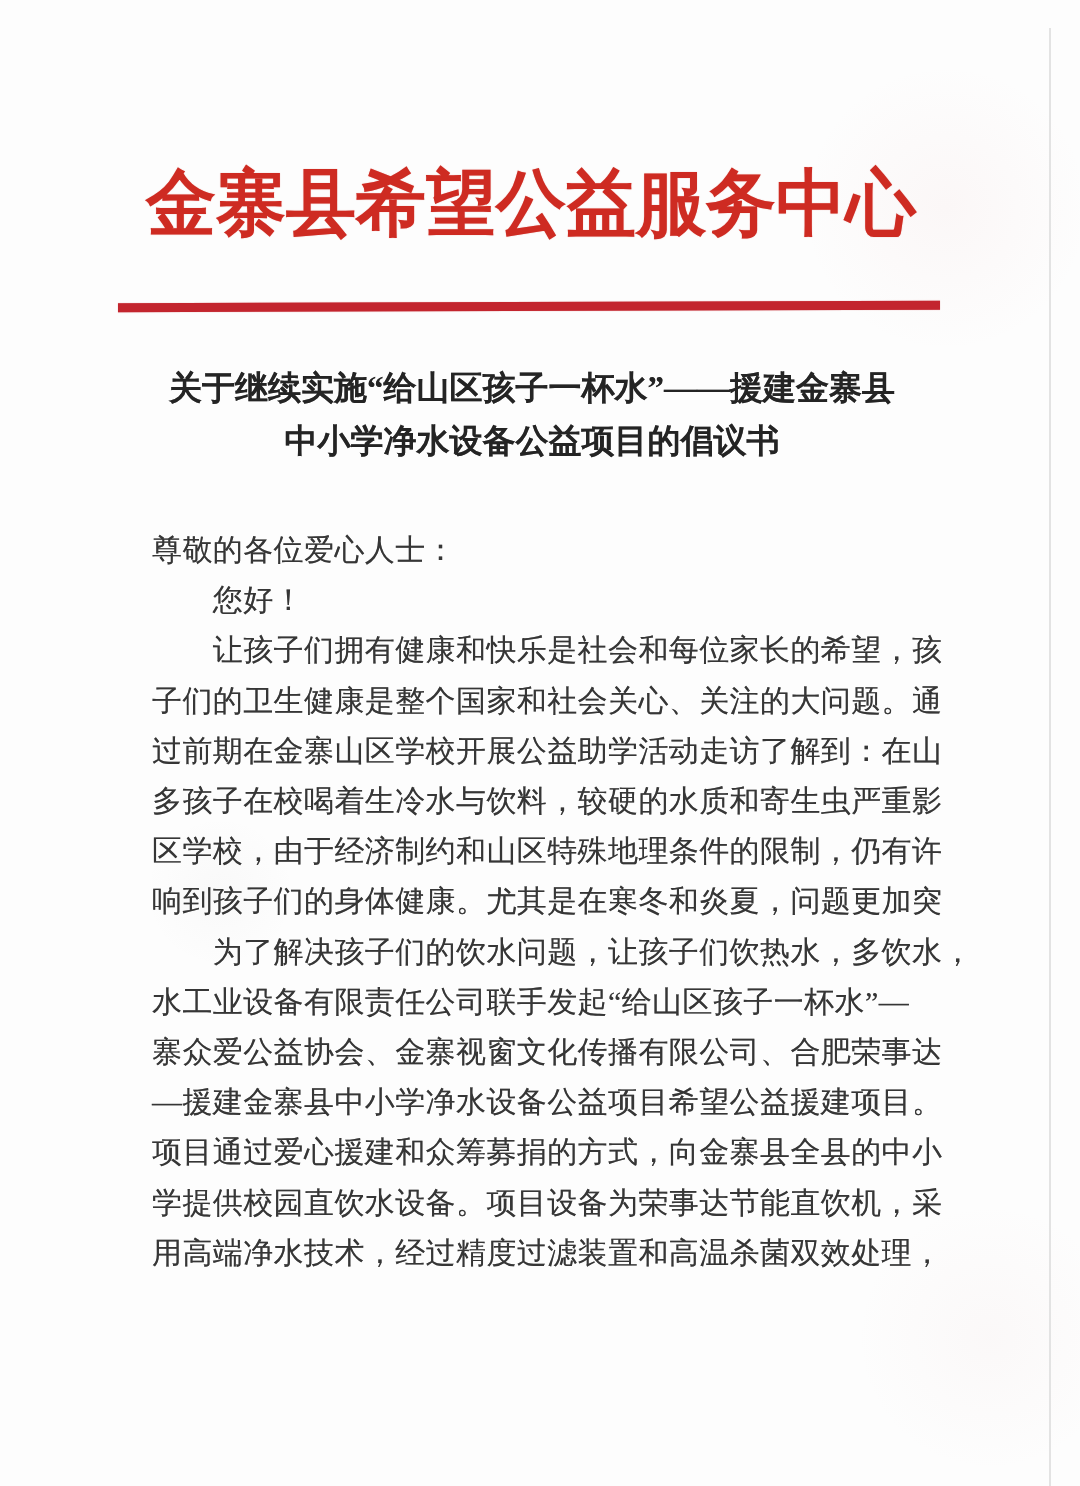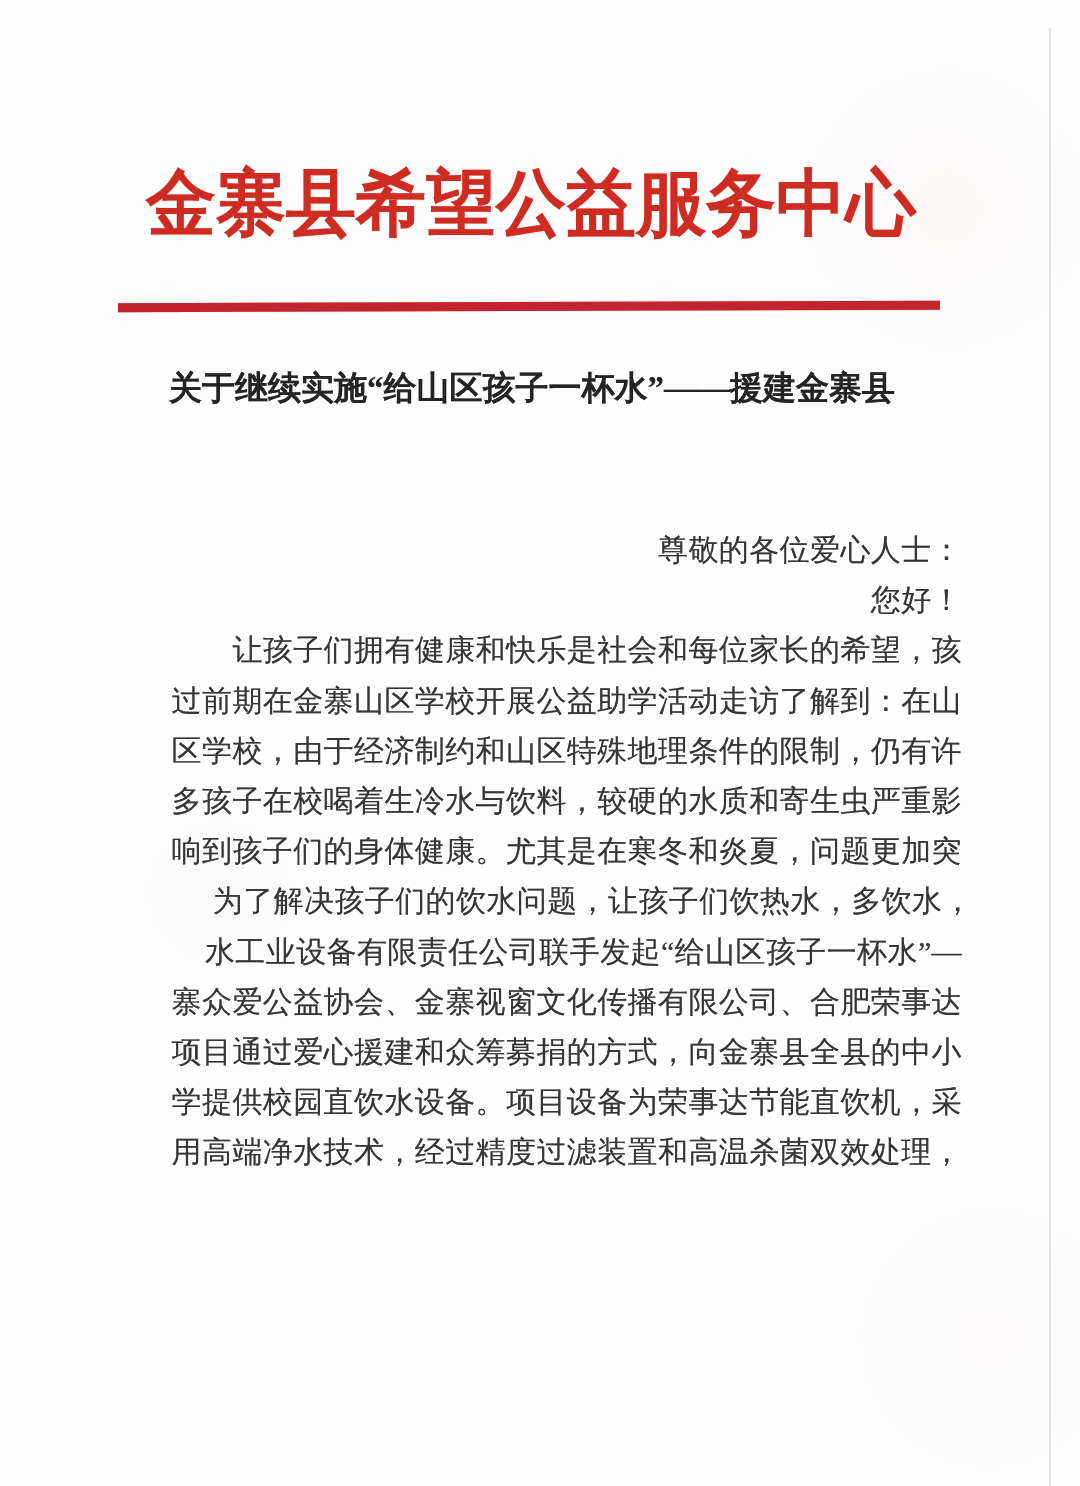--- a/index.html
+++ b/index.html
@@ -65,21 +65,20 @@
     left: 152px;
     width: 810px;
     color: #363636;
     font-size: 30px;
     line-height: 50.2px;
     letter-spacing: 0.4px;
     text-shadow: 0 0 0.6px rgba(45,45,45,0.5);
   }
   .body-line {
     white-space: nowrap;
-    text-align: right;
   }
   .paper-edge {
     position: absolute;
     top: 28px;
     left: 1049px;
     width: 2px;
     height: 1458px;
     background: #e3e3e3;
   }
 </style>
@@ -87,33 +86,36 @@
 <body>
 
 <div class="page">
 
   <div class="letterhead">金寨县希望公益服务中心</div>
 
   <div class="red-rule"></div>
 
   <div class="doc-title">
     <div class="title-line">关于继续实施“给山区孩子一杯水”——援建金寨县</div>
+    <div class="title-line">中小学净水设备公益项目的倡议书</div>
   </div>
 
   <div class="body-text">
     <div class="body-line">尊敬的各位爱心人士：</div>
     <div class="body-line">　　您好！</div>
     <div class="body-line">　　让孩子们拥有健康和快乐是社会和每位家长的希望，孩</div>
+    <div class="body-line">子们的卫生健康是整个国家和社会关心、关注的大问题。通</div>
     <div class="body-line">过前期在金寨山区学校开展公益助学活动走访了解到：在山</div>
+    <div class="body-line">多孩子在校喝着生冷水与饮料，较硬的水质和寄生虫严重影</div>
     <div class="body-line">区学校，由于经济制约和山区特殊地理条件的限制，仍有许</div>
-    <div class="body-line">多孩子在校喝着生冷水与饮料，较硬的水质和寄生虫严重影</div>
     <div class="body-line">响到孩子们的身体健康。尤其是在寒冬和炎夏，问题更加突</div>
     <div class="body-line">　　为了解决孩子们的饮水问题，让孩子们饮热水，多饮水，</div>
     <div class="body-line">水工业设备有限责任公司联手发起“给山区孩子一杯水”—</div>
     <div class="body-line">寨众爱公益协会、金寨视窗文化传播有限公司、合肥荣事达</div>
+    <div class="body-line">—援建金寨县中小学净水设备公益项目希望公益援建项目。</div>
     <div class="body-line">项目通过爱心援建和众筹募捐的方式，向金寨县全县的中小</div>
     <div class="body-line">学提供校园直饮水设备。项目设备为荣事达节能直饮机，采</div>
     <div class="body-line">用高端净水技术，经过精度过滤装置和高温杀菌双效处理，</div>
   </div>
 
   <div class="paper-edge"></div>
 
 </div>
 
 </body></html>

